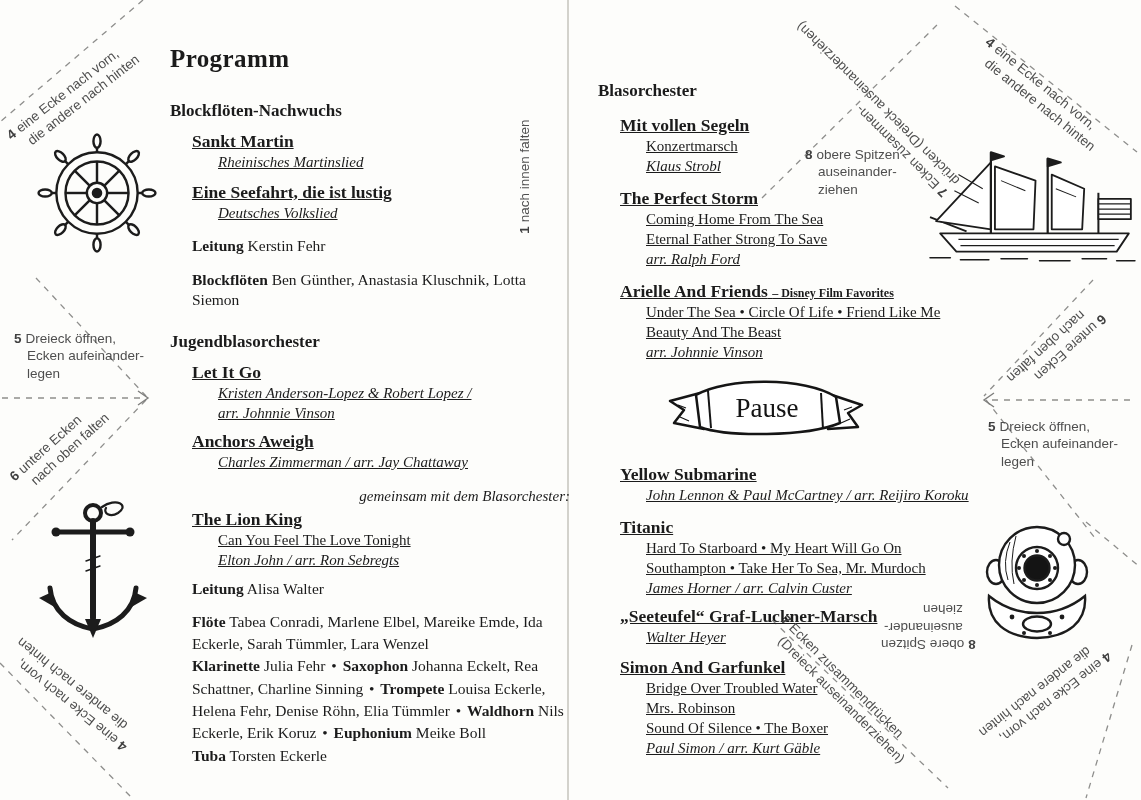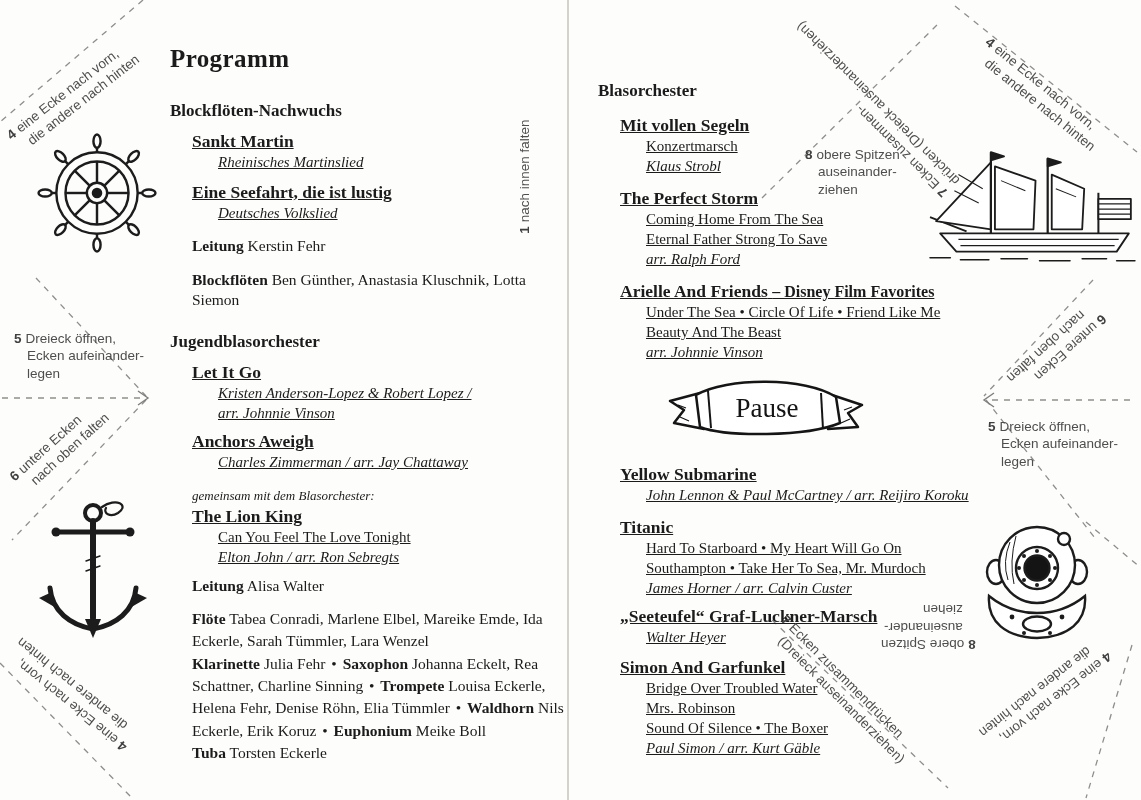--- a/index.html
+++ b/index.html
@@ -8,24 +8,24 @@
   .page { position:relative; width:1141px; height:800px; background:#fdfdfb; overflow:hidden; }
   svg.lines { position:absolute; left:0; top:0; }
   .illus { position:absolute; }
   .col { position:absolute; }
   #col-left { left:170px; top:44px; width:400px; }
   #col-right { left:598px; top:80px; width:424px; }
   .prog-title { font-size:25px; font-weight:700; letter-spacing:.4px; line-height:1.2; margin-bottom:26px; }
   .sec-head { font-size:17px; font-weight:700; line-height:1.3; margin-bottom:8px; }
   .song { margin-left:22px;text-decoration:underline; }
   .song-title { font-size:17.5px; font-weight:600; line-height:1.32; }
-  .song-title .suffix { font-size:16px; }
+  .song-title .suffix { font-size:12px; }
   .sub { font-size:15px; line-height:1.33; margin-left:26px; }
   .it { font-style:italic; }
-  .note { font-size:13px; font-style:italic; margin-left:22px; line-height:1.33; }
+  .note { font-size:15px; font-style:italic; margin-left:22px; line-height:1.33;text-align:right; }
   .credit { font-size:15.5px; margin-left:22px; line-height:1.3; }
   .credit b, .roster b { font-weight:700;text-align:center; }
   .roster { font-size:15.5px; line-height:1.44; margin-left:22px; width:382px; }
   .sep { padding:0 2px; }
   .mb8{margin-bottom:8px} .mb10{margin-bottom:10px} .mb12{margin-bottom:12px}
   .mb14{margin-bottom:14px} .mb6{margin-bottom:6px} .mb1{margin-bottom:1px}
   .mt20{margin-top:20px}
   .fold { position:absolute; font-family:"Liberation Sans","DejaVu Sans",sans-serif;
           color:#4e4e4e; font-size:13.5px; line-height:1.28; white-space:nowrap; }
   .fold b { font-weight:700; color:#404040; margin-right:4px; }

